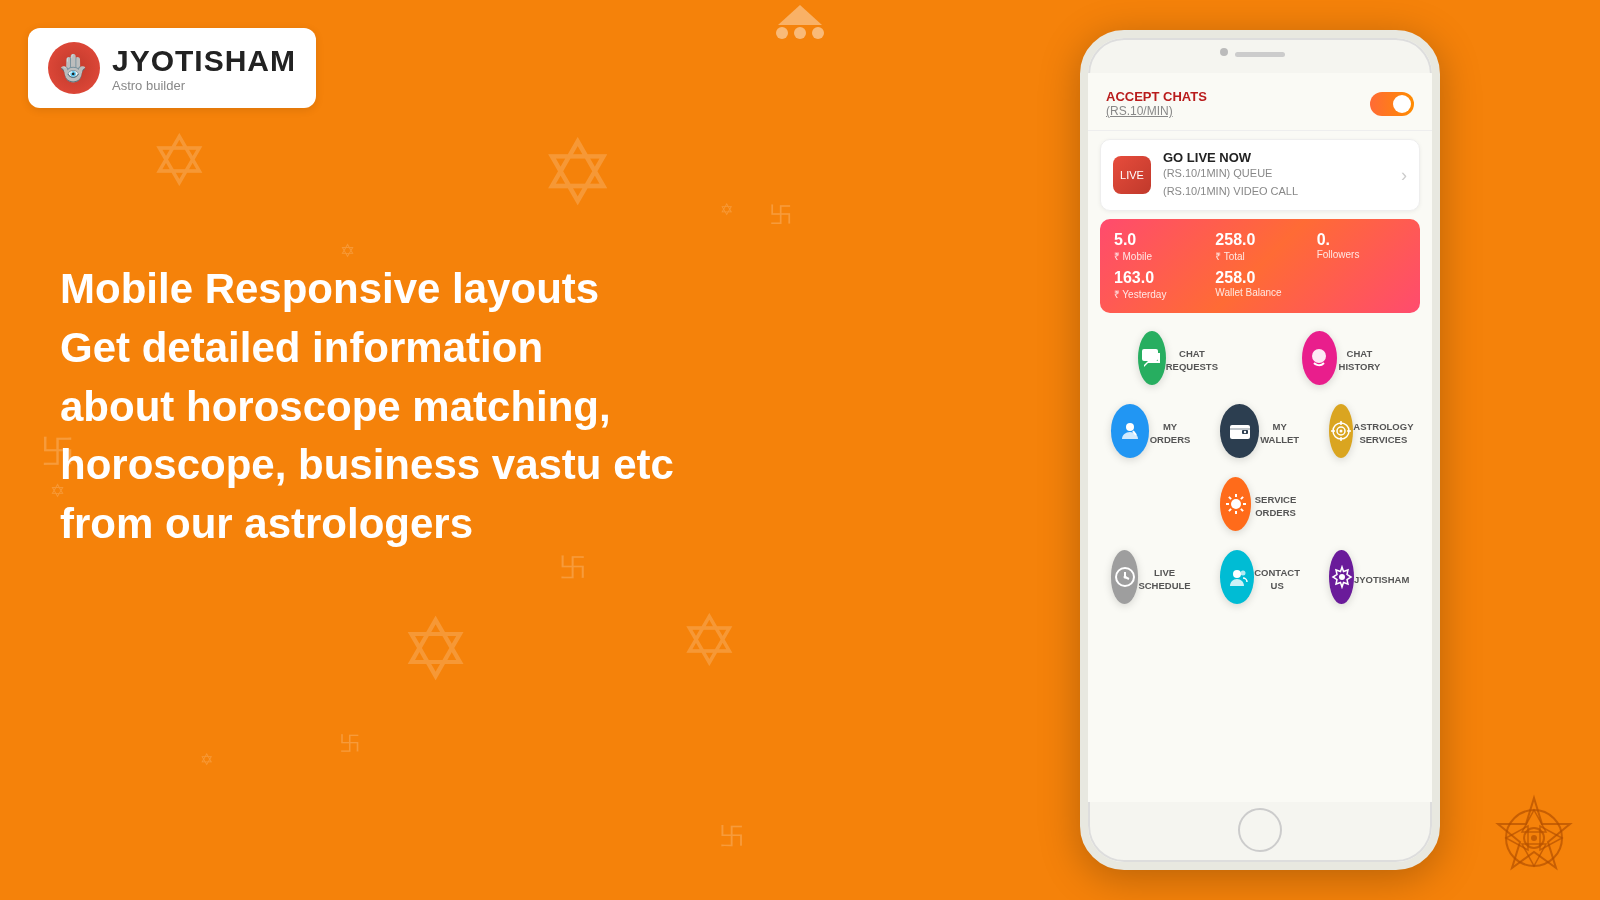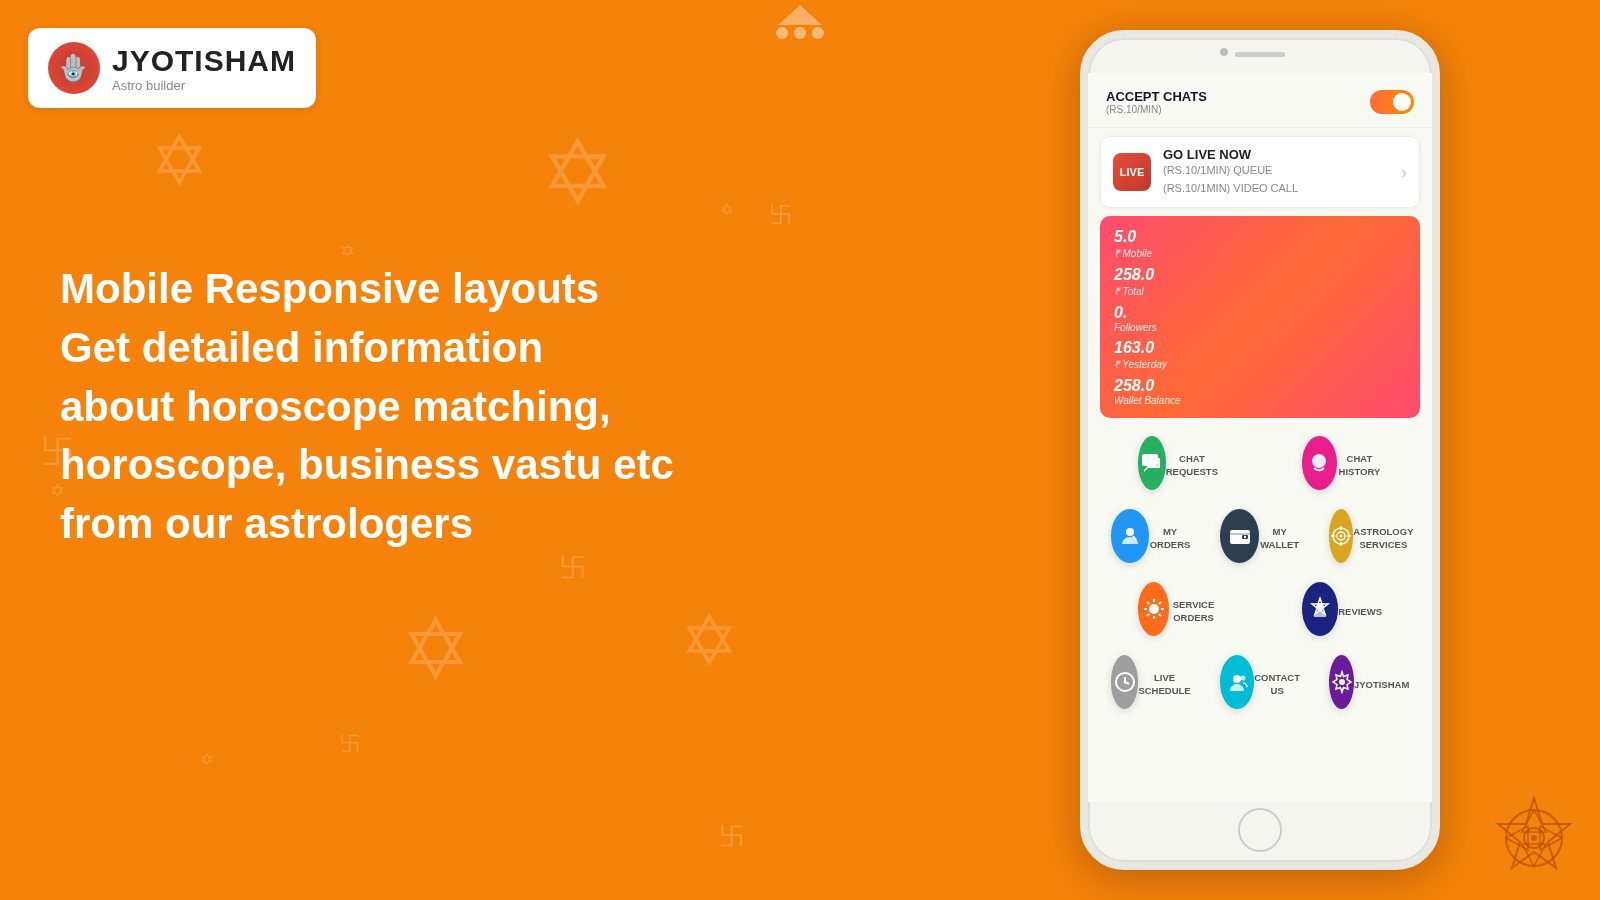--- a/index.html
+++ b/index.html
@@ -135,25 +135,26 @@
     .accept-chats-row {
       padding: 16px 18px 12px 18px;
       display: flex;
       align-items: center;
       justify-content: space-between;
       border-bottom: 1px solid #eee;
     }
     .accept-chats-label {
       font-size: 13px;
       font-weight: 800;
-      color: #0f172a;
+      color: #b91c1c;
     }
     .accept-chats-sub {
-      font-size: 10px;
+      font-size: 12px;
       color: #888;
+      text-decoration: underline;
     }
     .toggle-btn {
       width: 44px;
       height: 24px;
       background: linear-gradient(to right, #FF6B35, #FF8C00);
       border-radius: 12px;
       position: relative;
     }
     .toggle-btn::after {
       content: '';
@@ -179,21 +180,21 @@
     }
     .live-badge {
       width: 38px;
       height: 38px;
       background: linear-gradient(135deg, #e74c3c, #c0392b);
       border-radius: 8px;
       display: flex;
       align-items: center;
       justify-content: center;
       font-size: 11px;
-      font-weight: 700;
+      font-weight: 400;
       color: #fff;
       flex-shrink: 0;
     }
     .go-live-text {
       flex: 1;
       margin-left: 12px;
     }
     .go-live-title {
       font-size: 13px;
       font-weight: 800;
@@ -212,23 +213,22 @@
     
     .stats-banner {
       margin: 8px 12px;
       background: linear-gradient(135deg, #FF4B6E, #FF6B35, #FF4B6E);
       border-radius: 10px;
       padding: 12px 14px;
       color: #fff;
     }
     .stats-grid {
       display: grid;
-      grid-template-columns: 1fr;
+      grid-template-columns: 1fr 1fr 1fr;
       gap: 6px 12px;
-      font-style: italic;
     }
     .stat-item {}
     .stat-value {
       font-size: 16px;
       font-weight: 800;
       color: #fff;
     }
     .stat-label {
       font-size: 10px;
       color: rgba(255,255,255,0.85);
@@ -472,30 +472,20 @@
                     <line x1="19" y1="12" x2="22" y2="12" stroke="white" stroke-width="2"></line>
                     <line x1="4.9" y1="4.9" x2="7.1" y2="7.1" stroke="white" stroke-width="2"></line>
                     <line x1="16.9" y1="16.9" x2="19.1" y2="19.1" stroke="white" stroke-width="2"></line>
                     <line x1="19.1" y1="4.9" x2="16.9" y2="7.1" stroke="white" stroke-width="2"></line>
                     <line x1="7.1" y1="16.9" x2="4.9" y2="19.1" stroke="white" stroke-width="2"></line>
                   </g>
                 </svg>
             </div>
             <div class="icon-label">SERVICE ORDERS</div>
           </div>
-          <div class="icon-cell">
-            <div class="icon-circle bg-dark-navy">
-              <svg width="24" height="24" viewBox="0 0 24 24" fill="white">
-                  <circle cx="12" cy="10" r="4" fill="white"></circle>
-                  <path d="M6 20c0-3.3 2.7-6 6-6s6 2.7 6 6" fill="white" opacity="0.7"></path>
-                  <polygon points="12,1 14,7 20,7 15,11 17,17 12,13 7,17 9,11 4,7 10,7" fill="none" stroke="white" stroke-width="1.5"></polygon>
-                </svg>
-            </div>
-            <div class="icon-label">REVIEWS</div>
-          </div>
         </div>
 
         <div class="icon-row">
           <div class="icon-cell">
             <div class="icon-circle bg-gray">
               <svg width="24" height="24" viewBox="0 0 24 24" fill="none">
                   <circle cx="12" cy="12" r="9" stroke="white" stroke-width="2" fill="none"></circle>
                   <line x1="12" y1="7" x2="12" y2="12" stroke="white" stroke-width="2"></line>
                   <line x1="12" y1="12" x2="16" y2="14" stroke="white" stroke-width="2"></line>
                   <circle cx="12" cy="12" r="1.5" fill="white"></circle>

